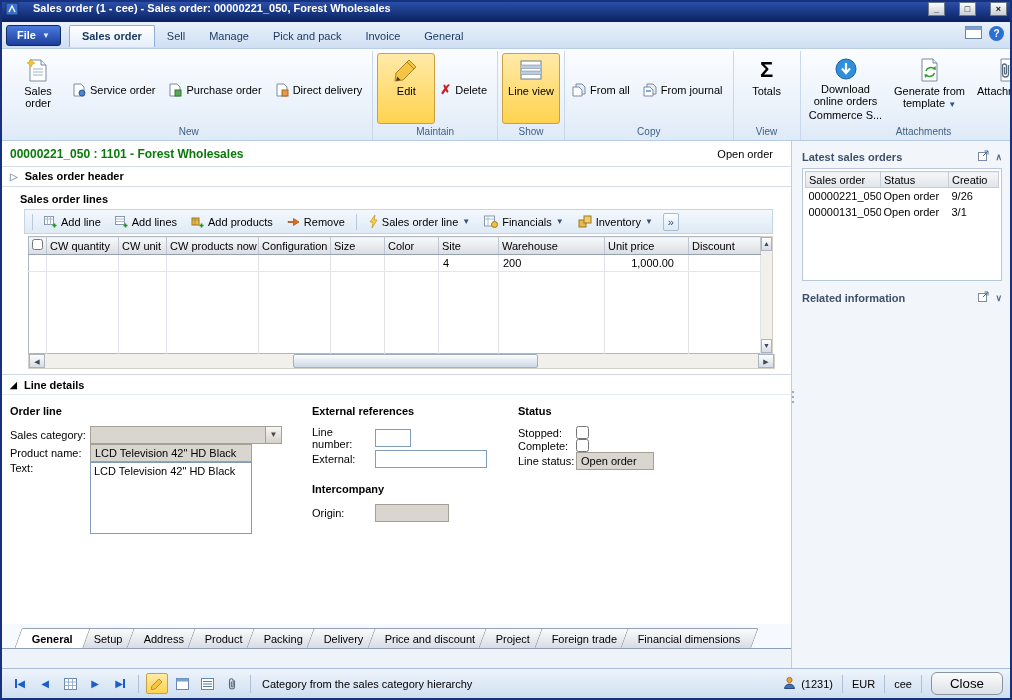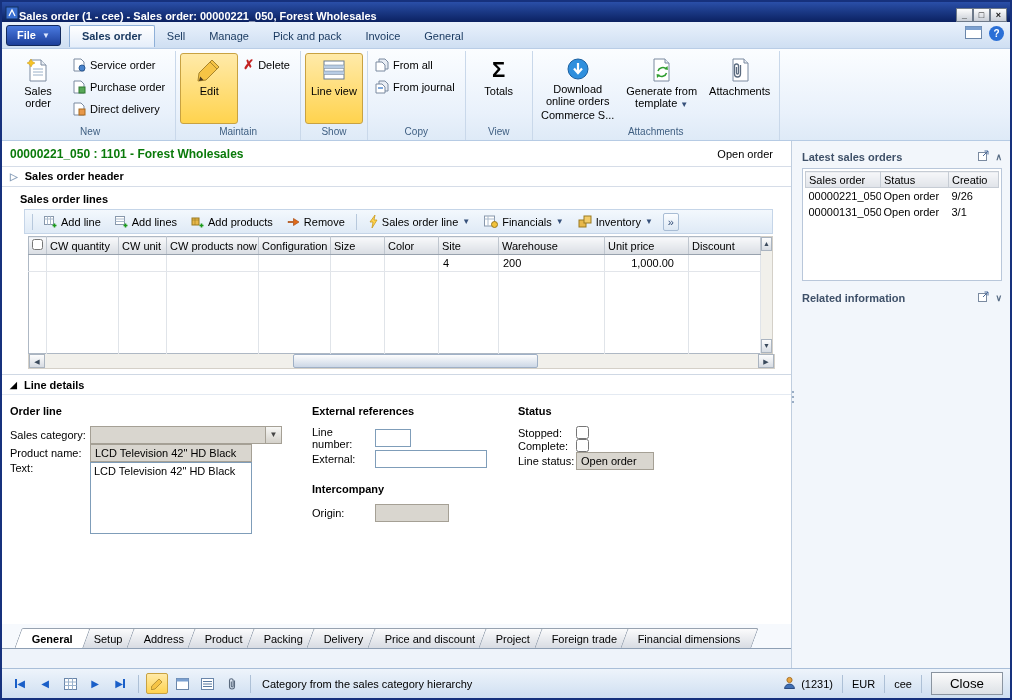--- a/index.html
+++ b/index.html
@@ -2,42 +2,42 @@
 <html><head>
 <meta charset="utf-8">
 <style>
   * { margin:0; padding:0; box-sizing:border-box; }
   html,body { width:1012px; height:700px; overflow:hidden; }
   body { font-family:"Liberation Sans", sans-serif; font-size:11px; color:#000; background:#fff; }
 
   .window { width:1012px; height:700px; border:2px solid #16317d; background:#fff; display:flex; flex-direction:column; overflow:hidden; }
 
   
-  .titlebar { height:20px; flex:0 0 auto; background:linear-gradient(#2a4fa8,#0b2161); display:flex; align-items:flex-end; gap:0; padding:0 3px; }
+  .titlebar { height:20px; flex:0 0 auto; background:linear-gradient(#2a4fa8,#0b2161); display:flex; align-items:flex-start; gap:14px; padding:0 3px; }
   .titlebar .title { color:#fff; font-weight:bold; flex:1; white-space:nowrap; overflow:hidden; }
   .winbtn { width:17px; height:14px; background:linear-gradient(#fdfdfd,#c9ced6); border:1px solid #6d7989; font-size:9px; line-height:12px; text-align:center; color:#111; font-weight:bold; }
 
   
   .menubar { height:27px; flex:0 0 auto; background:linear-gradient(#e9f1fc,#cfdff2); display:flex; align-items:center; padding:2px 6px 0 4px; border-bottom:1px solid #b9cde6; }
   .file-btn { background:linear-gradient(#4a7ae0,#1d3f9a); color:#fff; border:1px solid #12295e; border-radius:3px; padding:3px 10px 4px; margin:0 8px 1px 0; font-weight:bold; display:flex; gap:6px; align-items:center; }
   .file-arrow { font-size:8px; color:#dfe8ff; }
   .mtab { padding:5px 12px 5px; color:#17375e; white-space:nowrap; }
   .mtab.active { background:linear-gradient(#ffffff,#e5eefa); border:1px solid #8fb0d8; border-bottom:none; border-radius:2px 2px 0 0; font-weight:bold; padding-top:4px; }
   .menubar-right { margin-left:auto; display:flex; gap:7px; align-items:center; padding-bottom:5px; }
   .help-icon { width:15px; height:15px; border-radius:50%; background:#2a6fd6; color:#fff; font-weight:bold; font-size:10px; text-align:center; line-height:15px; }
 
   
   .ribbon { height:92px; flex:0 0 auto; background:linear-gradient(#fbfdff,#e9f1fb 70%,#deeaf7); border-bottom:1px solid #b6cbe4; display:flex; padding:2px 0 0 3px; }
   .rgroup { display:flex; flex-direction:column; border-right:1px solid #c9d8ea; padding:0 2px; }
   .rbody { flex:1; display:flex; align-items:stretch; gap:2px; padding:2px 2px 0; }
   .rlabel { text-align:center; color:#3f5f82; font-size:10px; padding:2px 6px 3px; }
   .bigbtn { width:58px; display:flex; flex-direction:column; align-items:center; gap:2px; padding:3px 1px 1px; border:1px solid transparent; border-radius:3px; text-align:center; }
   .bigbtn .blabel { line-height:12px; }
   .selected { background:linear-gradient(#ffeaa9,#ffd34e); border:1px solid #c8a242 !important; }
-  .smallcol { display:flex; flex-direction:column; gap:4px; padding-top:3px; }
+  .smallcol { display:flex; flex-direction:row; gap:4px; padding-top:3px; }
   .smallbtn { display:flex; align-items:center; gap:4px; padding:1px 5px 1px 2px; border:1px solid transparent; border-radius:2px; white-space:nowrap; }
   .darrow { font-size:8px; color:#35507a; }
   .sigma { font-size:22px; font-weight:bold; line-height:26px; }
   .delx { color:#c32222; font-weight:bold; font-size:13px; line-height:14px; }
 
   
   .bodyrow { flex:1; display:flex; min-height:0; }
   .main { width:790px; flex:0 0 auto; display:flex; flex-direction:column; background:#fff; border-right:1px solid #c0cedf; position:relative; }
   .grip { position:absolute; right:-4px; top:250px; width:5px; display:flex; flex-direction:column; gap:3px; align-items:center; z-index:3; }
   .grip i { width:2px; height:2px; border-radius:50%; background:#7d94b2; }
@@ -101,21 +101,21 @@
 
   
   .statusbar { height:30px; flex:0 0 auto; background:linear-gradient(#eef4fb,#cfdff1); border-top:1px solid #a9bed8; display:flex; align-items:center; padding:0 7px; gap:3px; }
   .sb-btn { min-width:22px; height:21px; display:flex; align-items:center; justify-content:center; border:1px solid transparent; border-radius:2px; padding:0 2px; }
   .sb-btn.yellow { background:linear-gradient(#ffeaa9,#ffd34e); border-color:#c8a242; }
   .nav-glyph { color:#1a5fc8; font-size:10px; }
   .nav-bar { width:2px; height:9px; background:#1a5fc8; }
   .sb-sep { width:1px; height:18px; background:#adc0d6; margin:0 4px; }
   .sb-msg { margin-left:4px; }
   .sb-right { margin-left:auto; display:flex; align-items:center; gap:5px; }
-  .close-btn { border:1px solid #8a94a0; background:linear-gradient(#fbfbfb,#dde1e6); border-radius:0; padding:3px 18px; }
+  .close-btn { border:1px solid #8a94a0; background:linear-gradient(#fbfbfb,#dde1e6); border-radius:6px; padding:3px 18px; }
 </style>
 </head>
 <body>
 
 <div class="window">
 
   <div class="titlebar">
     <span><svg width="14" height="14">
           <rect x="1" y="1" width="12" height="12" fill="#3a6fd0" stroke="#12305e"></rect>
           <path d="M4 10 7 4l3 6" stroke="#fff" fill="none" stroke-width="1.3"></path>

